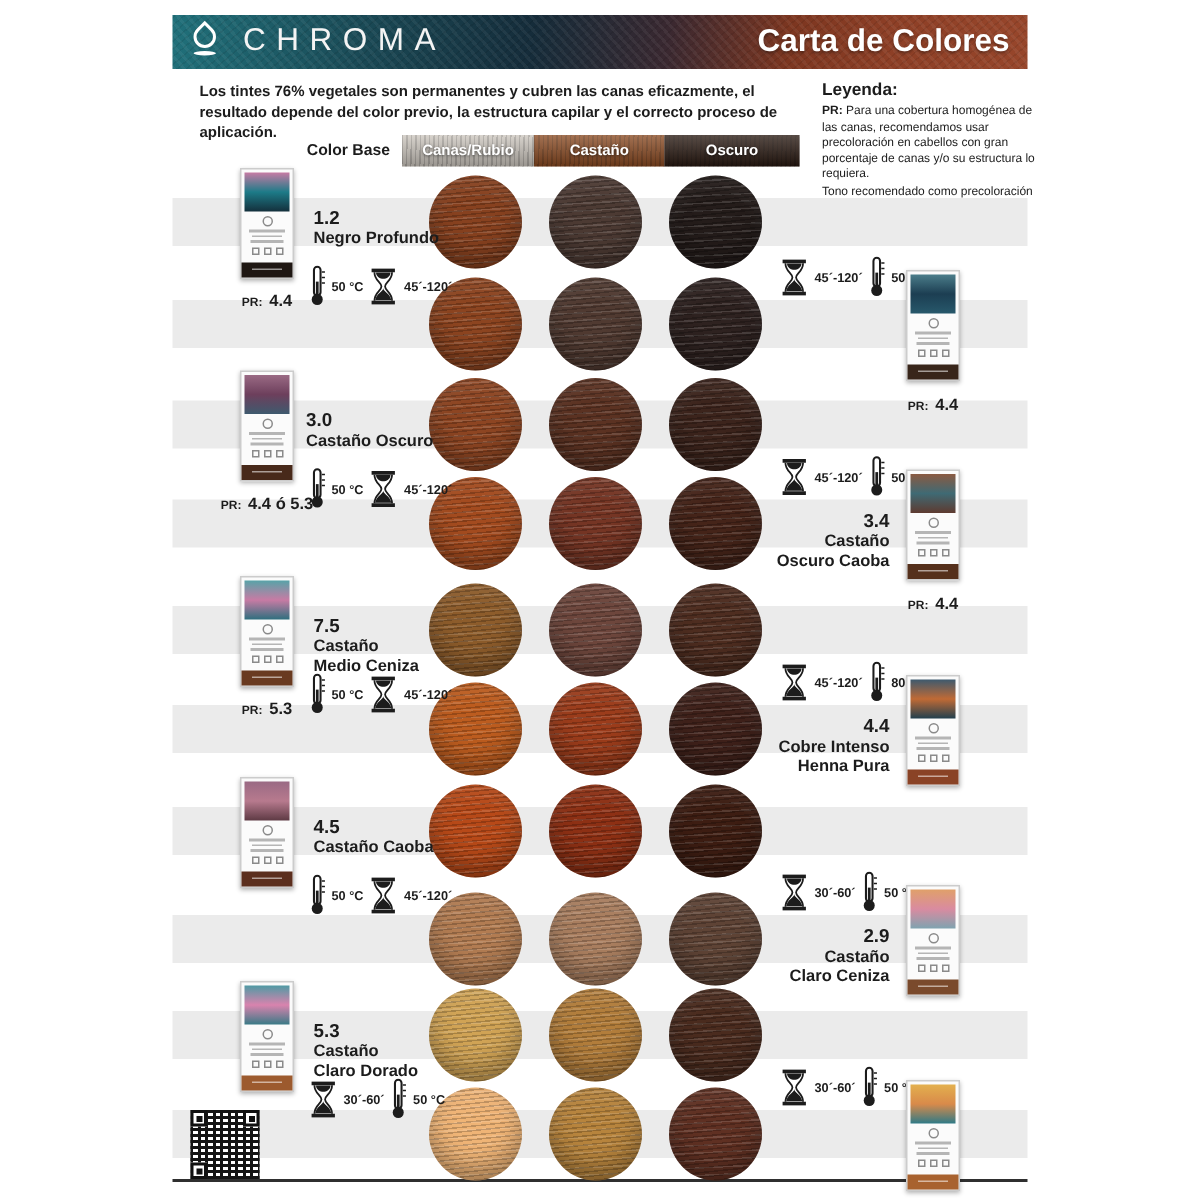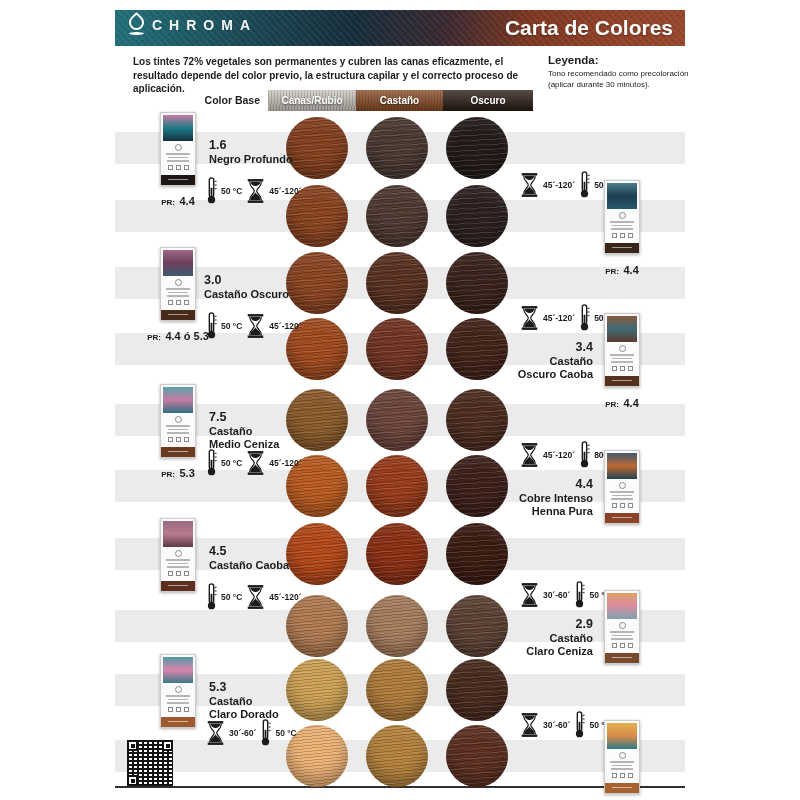--- a/index.html
+++ b/index.html
@@ -8,21 +8,21 @@
   
   .header{position:absolute;left:115px;top:10px;width:570px;height:36px;
     background:linear-gradient(95deg,#20707a 0%,#1a4a56 22%,#152c3a 42%,#3a2830 58%,#7c3620 72%,#8d3f26 84%,#97462b 100%);}
   .header::after{content:"";position:absolute;inset:0;
     background:repeating-linear-gradient(48deg,rgba(255,255,255,.05) 0 2px,transparent 2px 5px),
                repeating-linear-gradient(-40deg,rgba(0,0,0,.08) 0 1px,transparent 1px 4px);}
   .brand{position:absolute;left:14px;top:5px;display:flex;align-items:center;gap:8px;z-index:2;}
   .drop-wrap{display:flex;flex-direction:column;align-items:center;}
   .drop{width:11px;height:11px;border:2.6px solid #fff;border-radius:0 50% 50% 50%;transform:rotate(45deg);}
   .drop-base{width:15px;height:3px;border-radius:50%;background:#fff;margin-top:2px;}
-  .brand-text{color:#f4f4f4;font-size:14px;letter-spacing:7px;font-weight:700;}
+  .brand-text{color:#f4f4f4;font-size:21px;letter-spacing:7px;font-weight:400;margin-left:10px;}
   .title{position:absolute;right:12px;top:6px;color:#fff;font-size:21px;font-weight:700;z-index:2;
          text-shadow:0 1px 2px rgba(0,0,0,.35);}
   
   .intro{position:absolute;left:133px;top:55px;width:392px;font-size:10px;font-weight:700;line-height:1.35;}
   .legend{position:absolute;left:548px;top:54px;width:146px;}
   .legend-h{font-size:11.5px;font-weight:700;margin-bottom:3px;}
   .legend-b{font-size:8px;line-height:1.32;}
   .legend-b .b{font-weight:700;}
   .legend-n{font-size:8px;line-height:1.32;margin-top:1px;}
   
@@ -106,23 +106,24 @@
     <div class="brand">
       <span class="drop-wrap">
           <span class="drop"></span>
           <span class="drop-base"></span>
         </span>
       <span class="brand-text">CHROMA</span>
     </div>
     <div class="title">Carta de Colores</div>
   </div>
 
-  <div class="intro">Los tintes 72% vegetales son permanentes y cubren las canas eficazmente, el resultado depende del color previo, la estructura capilar y el correcto proceso de aplicación.</div>
+  <div class="intro">Los tintes 76% vegetales son permanentes y cubren las canas eficazmente, el resultado depende del color previo, la estructura capilar y el correcto proceso de aplicación.</div>
   <div class="legend">
     <div class="legend-h">Leyenda:</div>
+    <div class="legend-b"><span class="b">PR:</span> <span>Para una cobertura homogénea de las canas, recomendamos usar precoloración en cabellos con gran porcentaje de canas y/o su estructura lo requiera.</span></div>
     <div class="legend-n">Tono recomendado como precoloración (aplicar durante 30 minutos).</div>
   </div>
 
   <div class="cb-label">Color Base</div>
   <div class="cb-seg" style="left: 268px; width: 88px; background-color: rgb(205, 199, 191);">
       <span>Canas/Rubio</span>
     </div>
   <div class="cb-seg" style="left: 356px; width: 87px; background-color: rgb(138, 74, 34);">
       <span>Castaño</span>
     </div>
@@ -149,21 +150,21 @@
       <span class="pbar w3"></span>
     <div class="pack-dots">
         <i></i>
         <i></i>
         <i></i>
       </div>
     <div class="pack-band" style="background-color: rgb(31, 23, 19);"></div>
   </div>
   <div class="pr" style="left:138px;top:191px"><span class="pr-l">PR:</span> <span class="pr-v">4.4</span></div>
   <div class="tlabel" style="left:209px;top:138px">
-    <div class="code">1.6</div>
+    <div class="code">1.2</div>
     <div class="tname">Negro Profundo</div>
   </div>
   <div class="icons" style="left:206px;top:176px">
     <svg class="ith" viewBox="0 0 12 30">
         <use href="#sym-thermo"></use>
       </svg>
     <span class="itxt">50 °C</span>
     <svg class="iho" viewBox="0 0 22 28">
         <use href="#sym-hour"></use>
       </svg>

